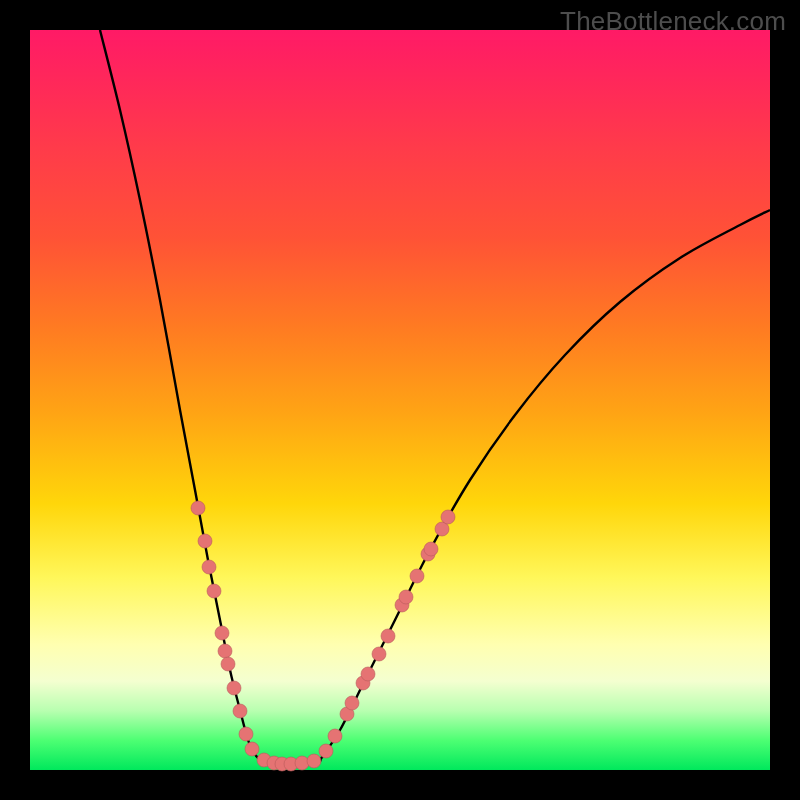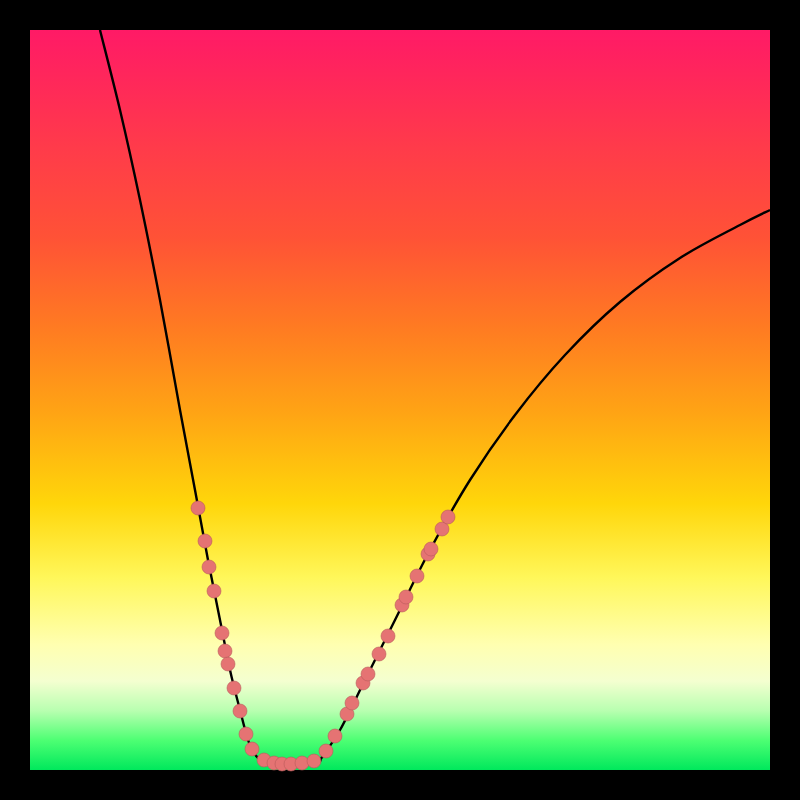--- a/index.html
+++ b/index.html
@@ -100,13 +100,14 @@
           <circle cx="372" cy="575" r="7" fill="#e57373" stroke="#b85a5a" stroke-width="0.6"></circle>
           <circle cx="376" cy="567" r="7" fill="#e57373" stroke="#b85a5a" stroke-width="0.6"></circle>
           <circle cx="387" cy="546" r="7" fill="#e57373" stroke="#b85a5a" stroke-width="0.6"></circle>
           <circle cx="398" cy="524" r="7" fill="#e57373" stroke="#b85a5a" stroke-width="0.6"></circle>
           <circle cx="401" cy="519" r="7" fill="#e57373" stroke="#b85a5a" stroke-width="0.6"></circle>
           <circle cx="412" cy="499" r="7" fill="#e57373" stroke="#b85a5a" stroke-width="0.6"></circle>
           <circle cx="418" cy="487" r="7" fill="#e57373" stroke="#b85a5a" stroke-width="0.6"></circle>
         </g>
     </svg>
   </div>
+  <div class="watermark">TheBottleneck.com</div>
 </div>
 
 </body></html>

